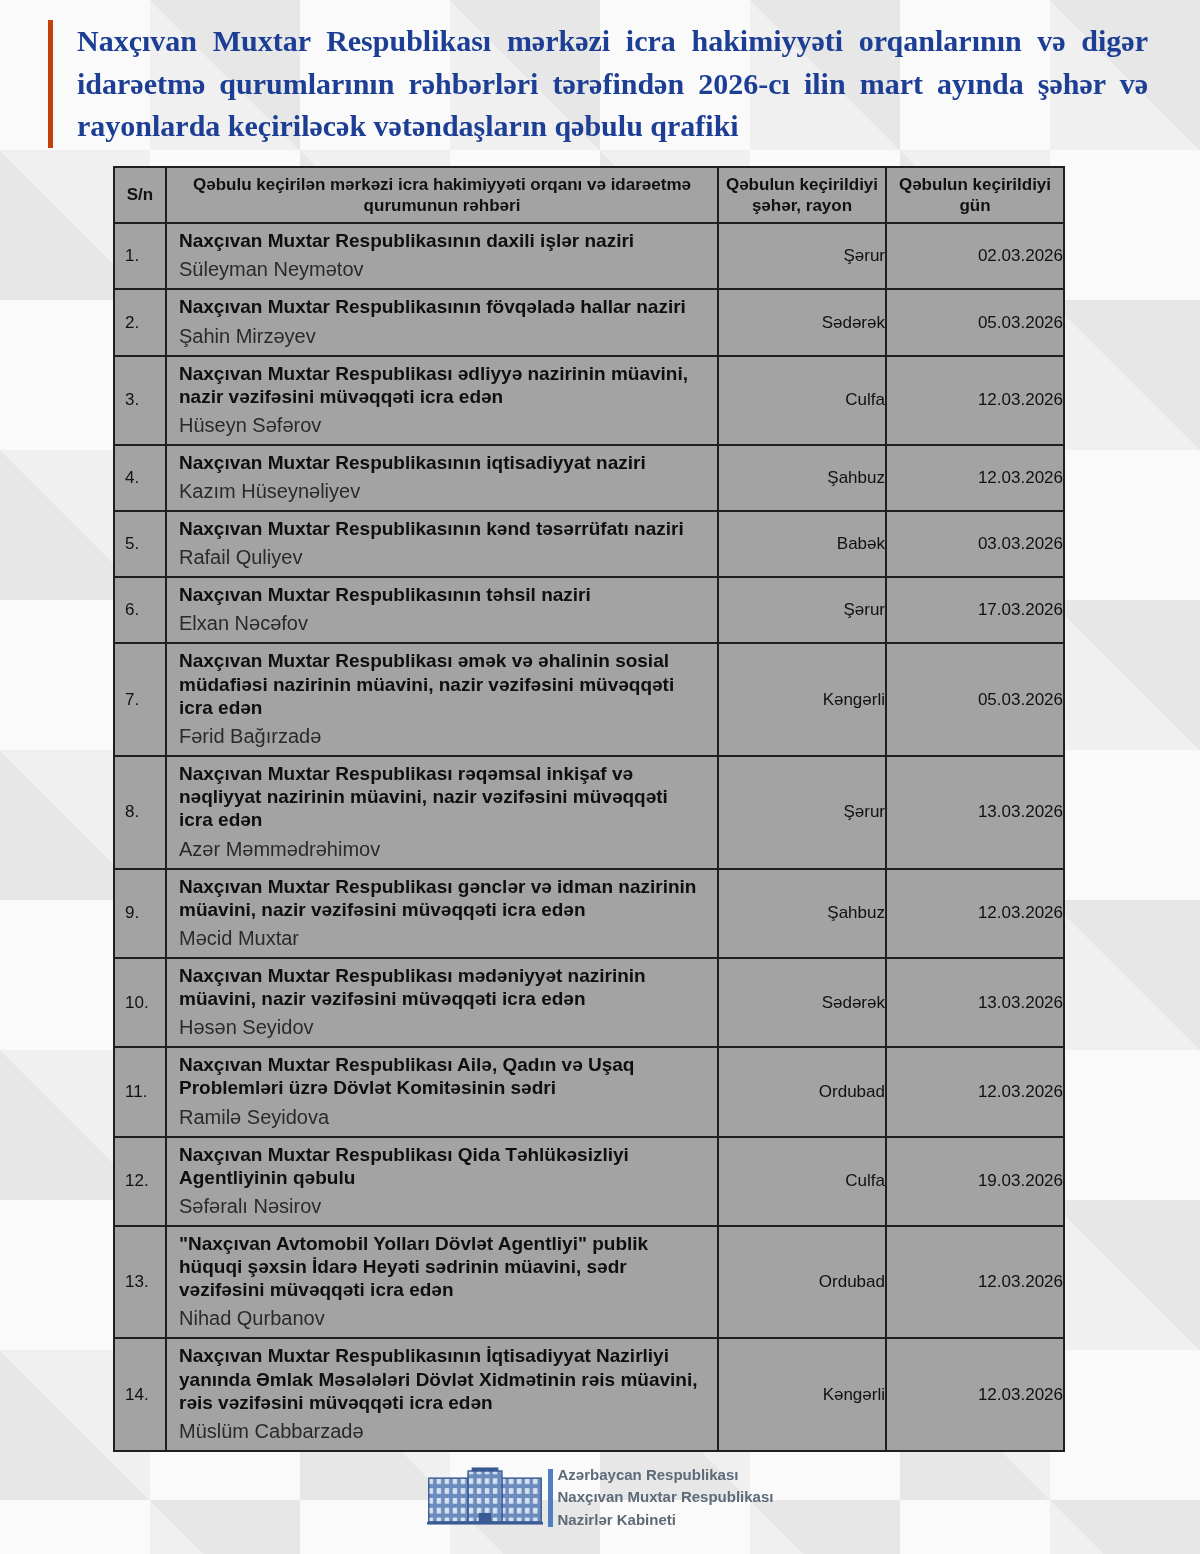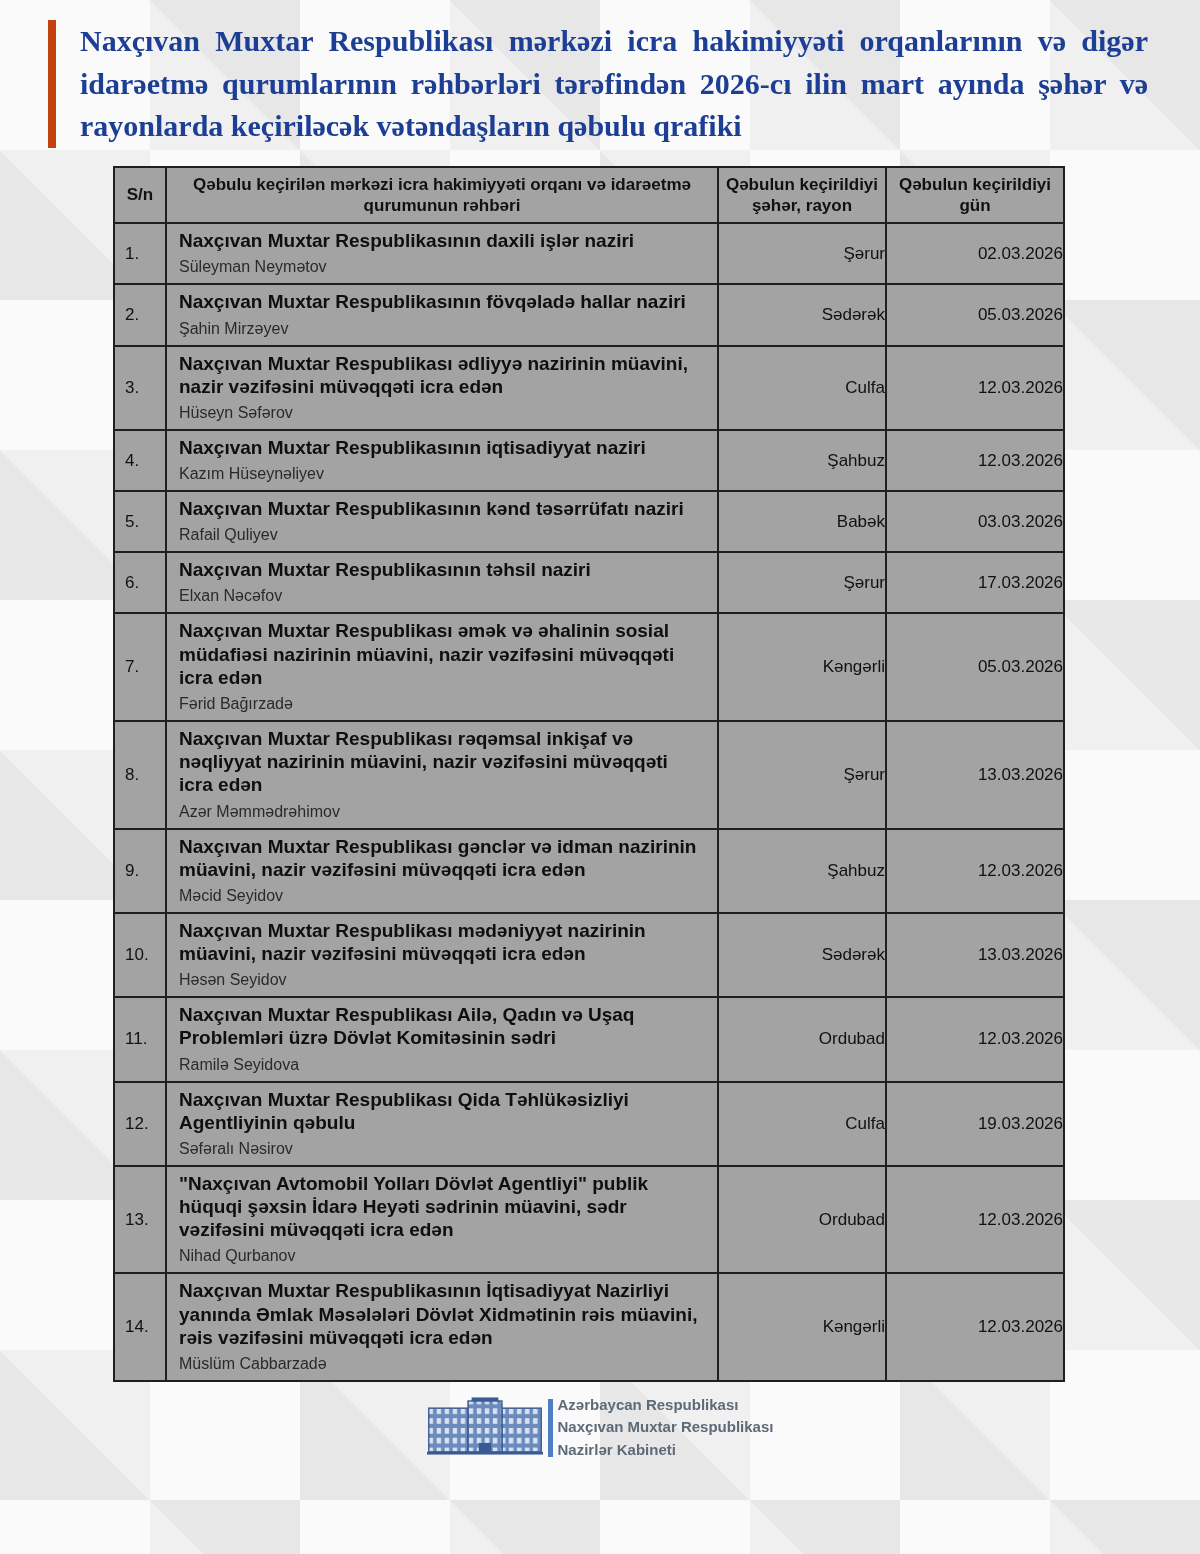--- a/index.html
+++ b/index.html
@@ -18,21 +18,21 @@
       linear-gradient(45deg, #f0f0f0 25%, transparent 25%, transparent 75%, #f0f0f0 75%);
     background-position: 0 0, 150px 150px;
     background-size: 300px 300px;
   }
 
   .page { width: 1200px; height: 1554px; position: relative; }
 
   
   .title-block {
     margin: 20px 52px 0 48px;
-    border-left: 8px solid #c2410c;
+    border-left: 5px solid #c2410c;
     padding-left: 24px;
   }
   .title-text {
     font-family: "Liberation Serif", serif;
     font-weight: bold;
     font-size: 30px;
     line-height: 1.42;
     color: #1c3e94;
     text-align: justify;
     text-align-last: left;
@@ -72,21 +72,21 @@
   }
   td.org-cell { padding: 5px 12px 7px 12px; }
   .org-title {
     font-weight: bold;
     font-size: 19px;
     line-height: 1.22;
     color: #0f0f0f;
   }
   .person-name {
     margin-top: 6px;
-    font-size: 16px;
+    font-size: 20px;
     color: #2a2a2a;
   }
   td.city-cell, td.date-cell {
     text-align: right;
     font-size: 17px;
     color: #222;
   }
 
   
   .footer-note {
@@ -221,21 +221,21 @@
             <div class="person-name">Azər Məmmədrəhimov</div>
           </td>
           <td class="city-cell">Şərur</td>
           <td class="date-cell">13.03.2026</td>
         </tr>
 
         <tr>
           <td class="sn-cell">9.</td>
           <td class="org-cell">
             <div class="org-title">Naxçıvan Muxtar Respublikası gənclər və idman nazirinin müavini, nazir vəzifəsini müvəqqəti icra edən</div>
-            <div class="person-name">Məcid Seyidov</div>
+            <div class="person-name">Məcid Muxtar</div>
           </td>
           <td class="city-cell">Şahbuz</td>
           <td class="date-cell">12.03.2026</td>
         </tr>
 
         <tr>
           <td class="sn-cell">10.</td>
           <td class="org-cell">
             <div class="org-title">Naxçıvan Muxtar Respublikası mədəniyyət nazirinin müavini, nazir vəzifəsini müvəqqəti icra edən</div>
             <div class="person-name">Həsən Seyidov</div>

